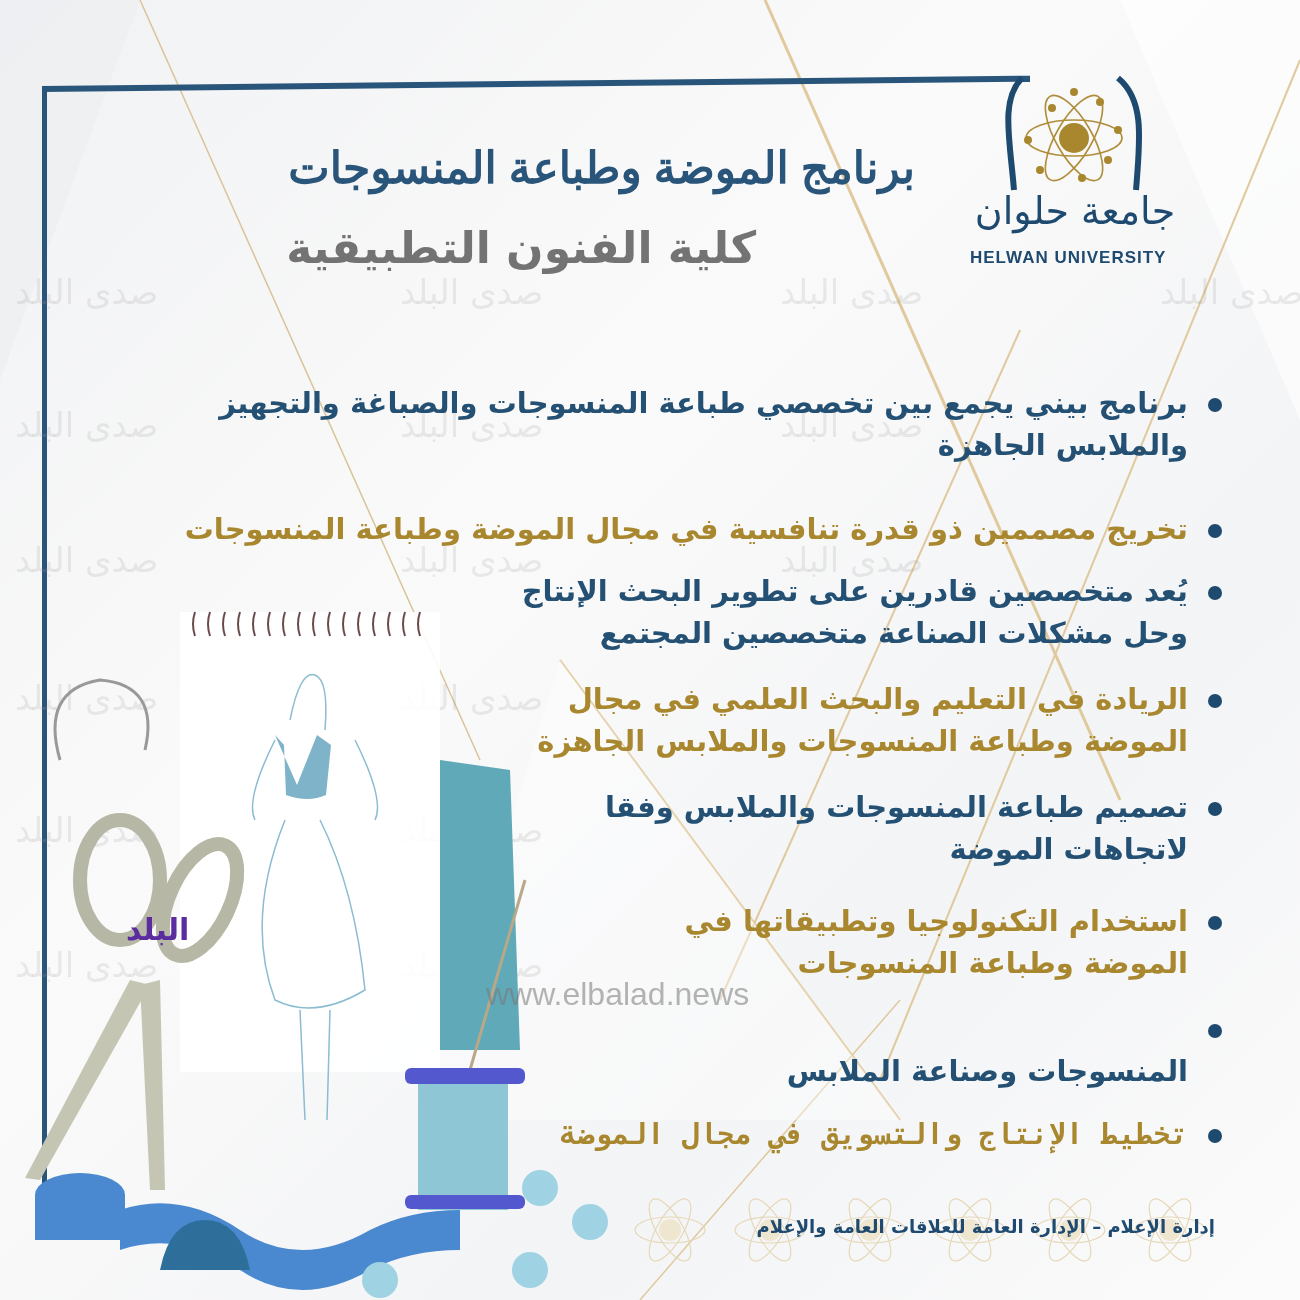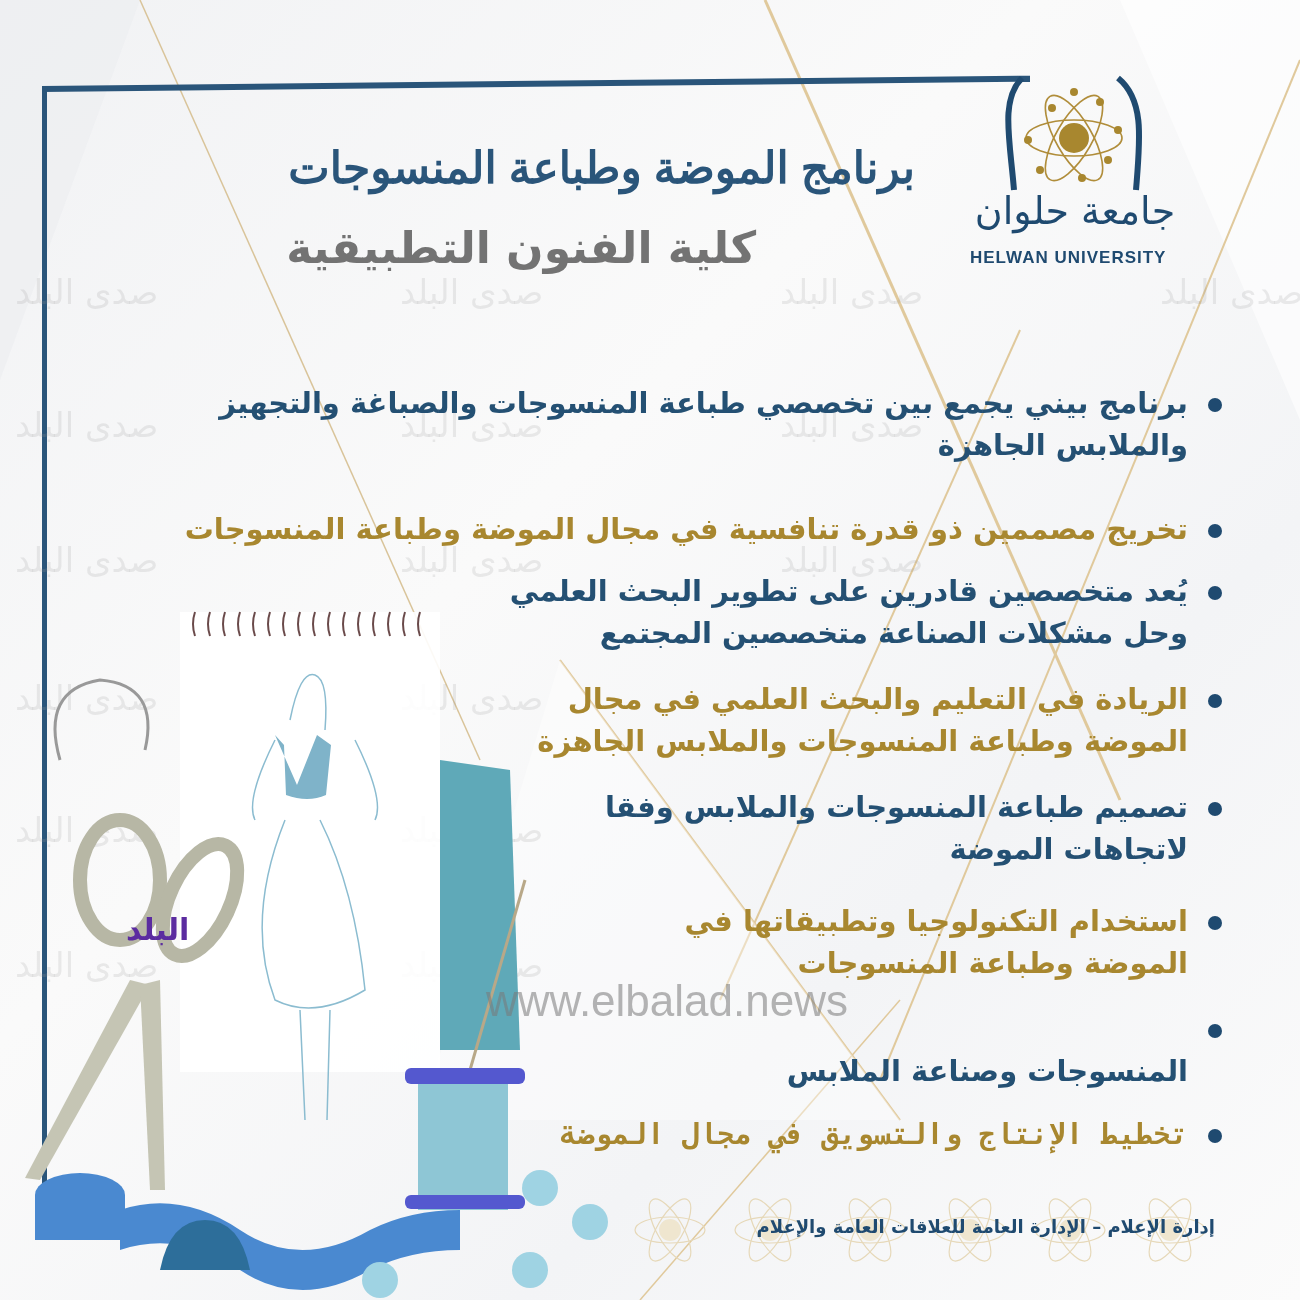--- a/index.html
+++ b/index.html
@@ -53,21 +53,21 @@
   }
   .bullet .line2 { display: block; padding-right: 34px; }
   .blue { color: #245073; }
   .gold { color: #a8872f; }
   .watermark {
     position: absolute; font-family: "DejaVu Sans", sans-serif; font-size: 34px;
     color: rgba(150,150,150,0.18); direction: rtl; white-space: nowrap;
   }
   .url-wm {
     position: absolute; left: 486px; top: 976px; font-family: "Liberation Sans", sans-serif;
-    font-size: 44px; color: rgba(120,120,120,0.55); white-space: nowrap;
+    font-size: 32px; color: rgba(120,120,120,0.55); white-space: nowrap;
   }
   .footer {
     position: absolute; right: 85px; top: 1216px; direction: rtl;
     font-weight: bold; font-size: 18px; color: #1f4a70; white-space: nowrap;
   }
   .footer-atoms { position: absolute; left: 630px; top: 1180px; width: 630px; height: 100px; }
   .brand-logo {
     position: absolute; left: 84px; top: 912px; font-weight: bold; font-size: 30px;
     color: #5b2ca0; direction: rtl; margin-left: 42px;
   }
@@ -140,21 +140,21 @@
 
 <div class="bullets">
   <div class="bullet blue" style="top:0px;">
     <span class="dot"></span><span>برنامج بيني يجمع بين تخصصي طباعة المنسوجات والصباغة والتجهيز</span>
     <span class="line2">والملابس الجاهزة</span>
   </div>
   <div class="bullet gold" style="top:118px;margin-top:8px;">
     <span class="dot"></span><span>تخريج مصممين ذو قدرة تنافسية في مجال الموضة وطباعة المنسوجات</span>
   </div>
   <div class="bullet blue" style="top:188px;">
-    <span class="dot"></span><span>يُعد متخصصين قادرين على تطوير البحث العلمي</span>
+    <span class="dot"></span><span>يُعد متخصصين قادرين على تطوير البحث الإنتاج</span>
     <span class="line2">وحل مشكلات الصناعة متخصصين المجتمع</span>
   </div>
   <div class="bullet gold" style="top:296px;">
     <span class="dot"></span><span>الريادة في التعليم والبحث العلمي في مجال</span>
     <span class="line2">الموضة وطباعة المنسوجات والملابس الجاهزة</span>
   </div>
   <div class="bullet blue" style="top:404px;">
     <span class="dot"></span><span>تصميم طباعة المنسوجات والملابس وفقا</span>
     <span class="line2">لاتجاهات الموضة</span>
   </div>

